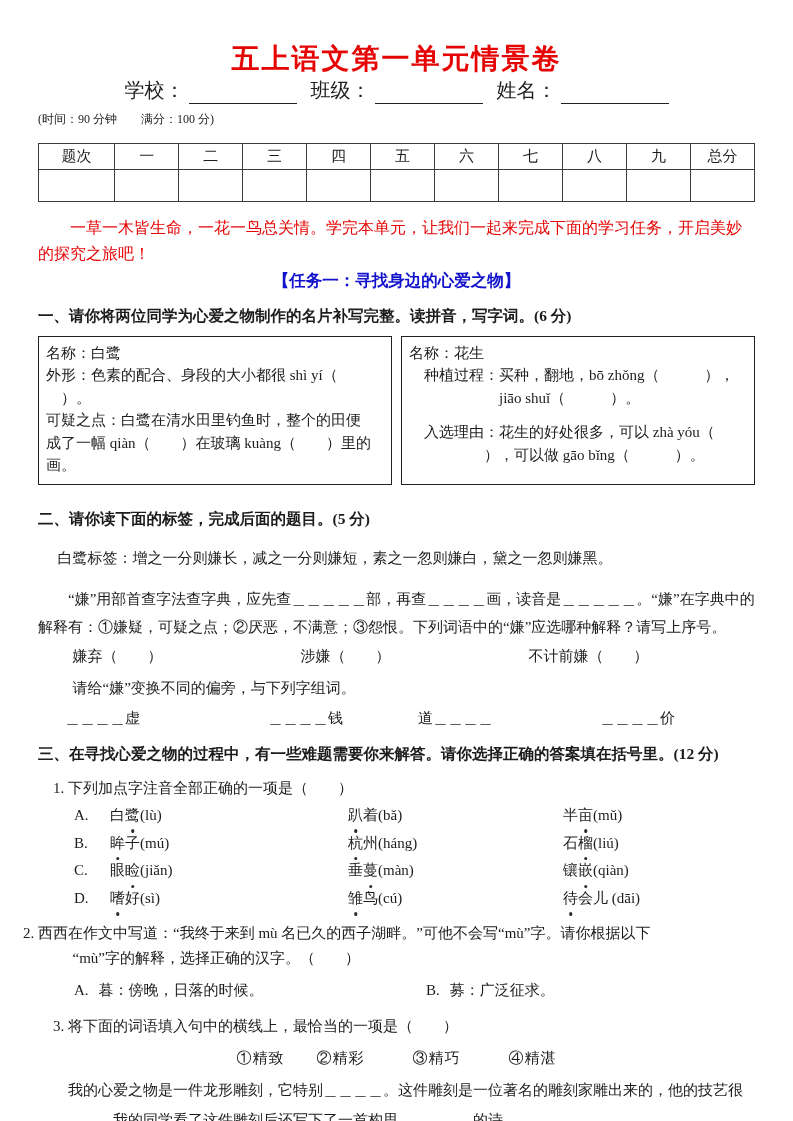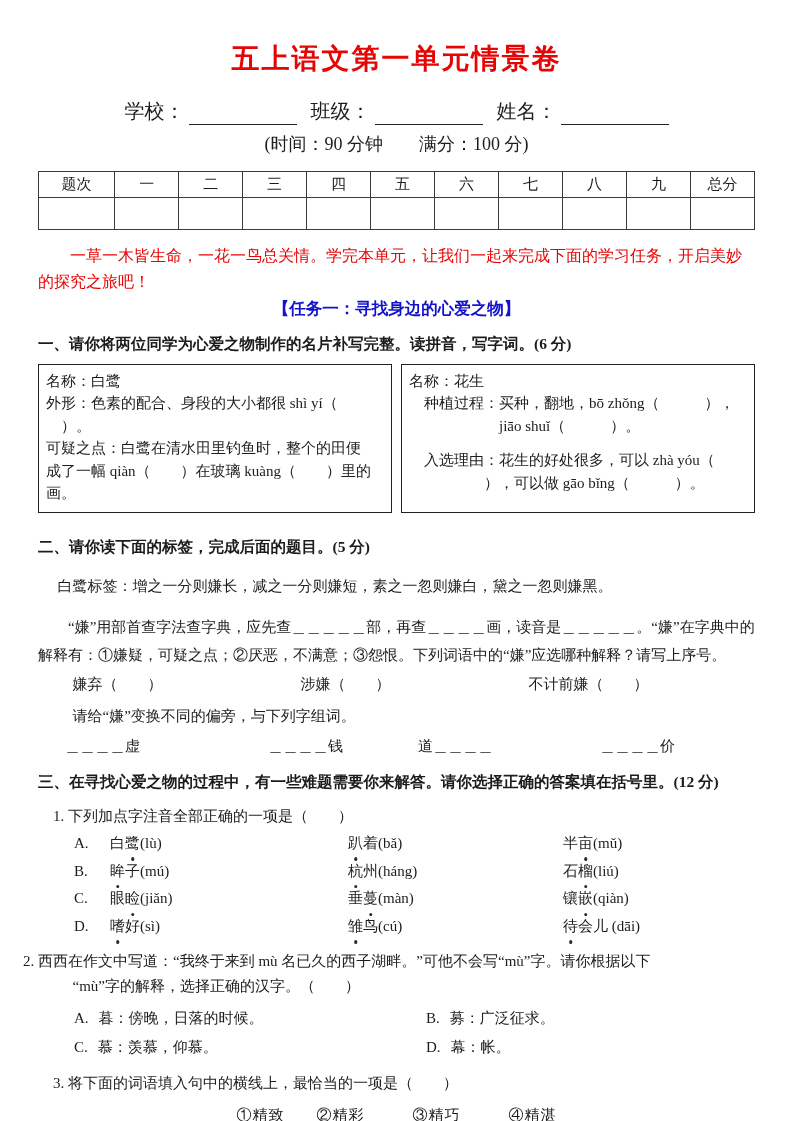--- a/index.html
+++ b/index.html
@@ -10,28 +10,28 @@
   }
   .page{padding:44px 38px 0 38px;box-sizing:border-box;}
 
   .title{
     text-align:center;font-size:28px;font-weight:bold;color:#e60505;
     letter-spacing:2px;line-height:1.1;
   }
 
   .fields-row{
     display:flex;justify-content:center;align-items:flex-end;
-    margin-top:23px;font-size:20px;column-gap:14px;
+    margin-top:2px;font-size:20px;column-gap:14px;
   }
   .field{display:flex;align-items:flex-end;}
   .blank-line{
     display:inline-block;width:108px;height:1.05em;
     border-bottom:1.6px solid #222;margin-left:4px;
   }
-  .meta-line{text-align:center;font-size:18px;margin-top:7px;}
+  .meta-line{text-align:left;font-size:12px;margin-top:7px;}
 
   table.score{
     width:100%;border-collapse:collapse;margin-top:15px;table-layout:fixed;
   }
   table.score td{
     border:1.6px solid #3a3a3a;text-align:center;font-size:15px;
     height:25px;padding:0;
   }
   table.score tr.empty td{height:31px;}
   table.score td.first{width:10.5%;}
@@ -225,26 +225,18 @@
   <div class="stem2-l2">“mù”字的解释，选择正确的汉字。（　　）</div>
 
   <div class="optrow2" style="margin-top:4px;">
     <span>
       <span class="opt-label">A.</span><span>暮：傍晚，日落的时候。</span>
     </span>
     <span>
       <span class="opt-label">B.</span><span>募：广泛征求。</span>
     </span>
   </div>
-  <div class="optrow2">
-    <span>
-      <span class="opt-label">C.</span><span>慕：羡慕，仰慕。</span>
-    </span>
-    <span>
-      <span class="opt-label">D.</span><span>幕：帐。</span>
-    </span>
-  </div>
 
   <div class="stem">3. 将下面的词语填入句中的横线上，最恰当的一项是（　　）</div>
   <div class="word-bank">①精致　　②精彩　　　③精巧　　　④精湛</div>
   <div class="final-para">我的心爱之物是一件龙形雕刻，它特别＿＿＿＿。这件雕刻是一位著名的雕刻家雕出来的，他的技艺很＿＿＿＿，我的同学看了这件雕刻后还写下了一首构思＿＿＿＿＿的诗。</div>
 
 </div>
 
 </body></html>

